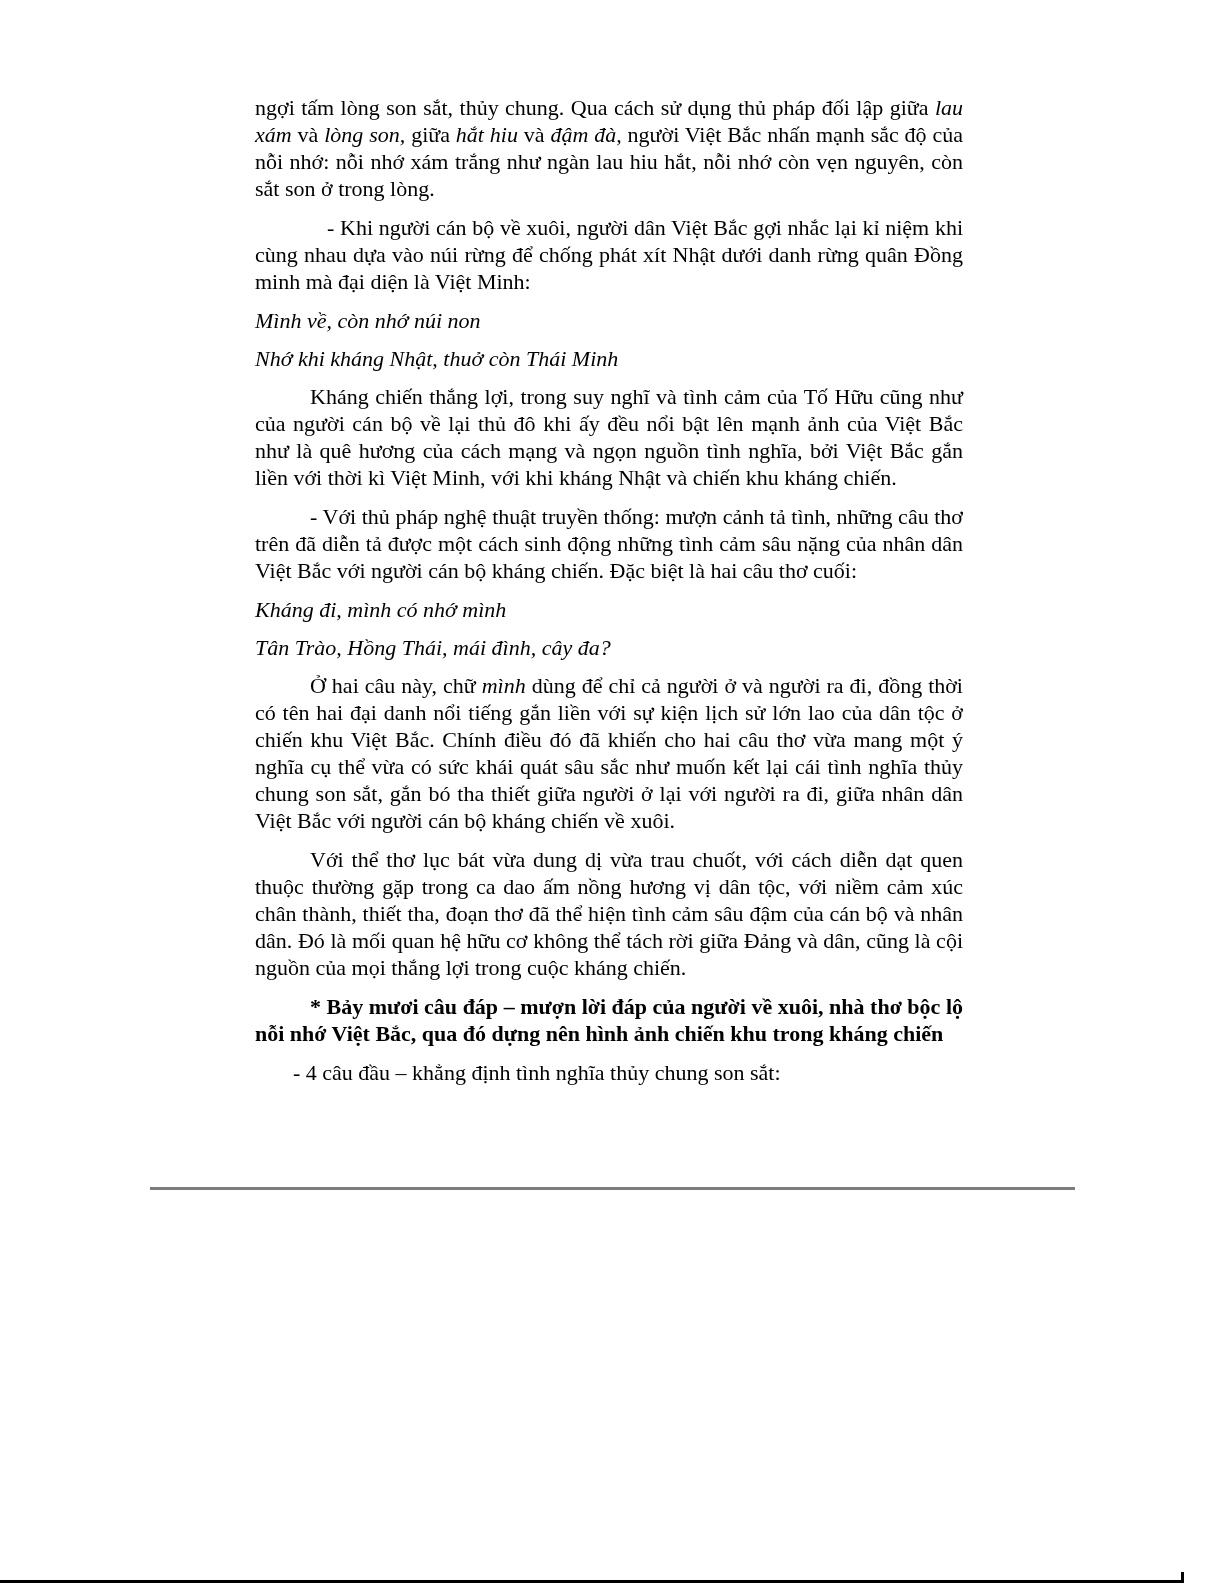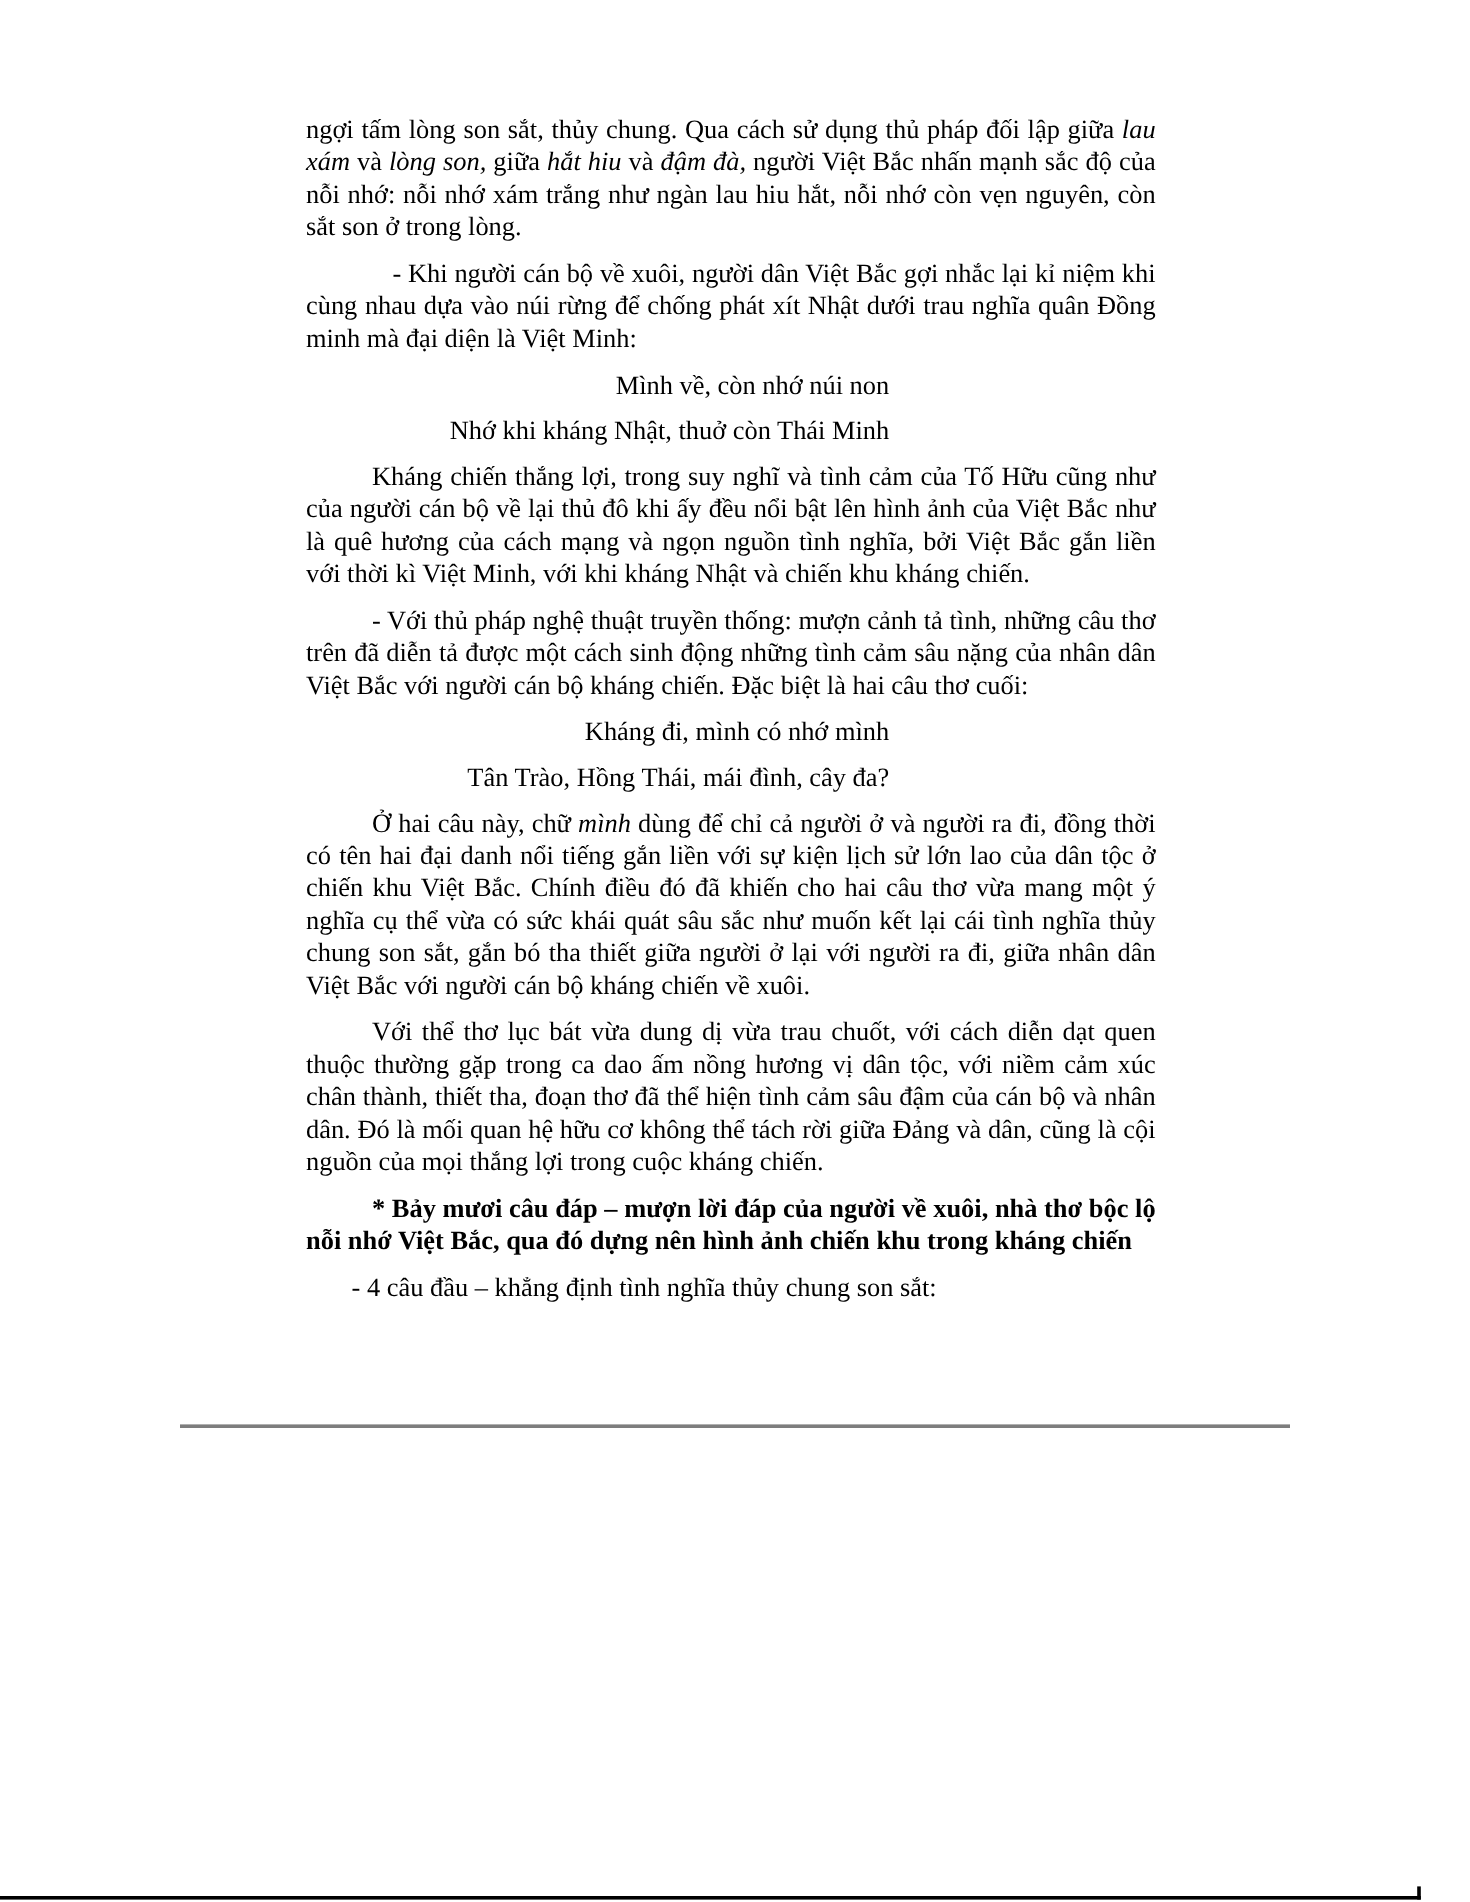--- a/index.html
+++ b/index.html
@@ -29,21 +29,22 @@
     margin: 0 0 12px 0;
   }
   .ind-lg { text-indent: 72px; }
   .ind-md { text-indent: 55px; }
   .ind-sm { text-indent: 38px; }
   .it { font-style: italic; }
   .bold { font-weight: bold; }
   .verse {
     width: 486px;
     margin: 0 0 11px 0;
-    text-align: right;
+    text-align: left;
+    font-style: italic;
   }
   .hrule {
     position: absolute;
     left: 150px;
     top: 1187px;
     width: 925px;
     height: 3px;
     background: #7d7d7d;
   }
   .bottom-bar {
@@ -64,27 +65,27 @@
   }
 </style>
 </head>
 <body>
 
 <div class="page">
   <div class="content">
 
     <p class="para"><span>ngợi tấm lòng son sắt, thủy chung. Qua cách sử dụng thủ pháp đối lập giữa </span><span class="it">lau xám</span><span> và </span><span class="it">lòng son,</span><span> giữa </span><span class="it">hắt hiu</span><span> và </span><span class="it">đậm đà,</span><span> người Việt Bắc nhấn mạnh sắc độ của nỗi nhớ: nỗi nhớ xám trắng như ngàn lau hiu hắt, nỗi nhớ còn vẹn nguyên, còn sắt son ở trong lòng.</span></p>
 
-    <p class="para ind-lg"><span>- Khi người cán bộ về xuôi, người dân Việt Bắc gợi nhắc lại kỉ niệm khi cùng nhau dựa vào núi rừng để chống phát xít Nhật dưới trau nghĩa quân Đồng minh mà đại diện là Việt Minh:</span></p>
+    <p class="para ind-lg"><span>- Khi người cán bộ về xuôi, người dân Việt Bắc gợi nhắc lại kỉ niệm khi cùng nhau dựa vào núi rừng để chống phát xít Nhật dưới danh rừng quân Đồng minh mà đại diện là Việt Minh:</span></p>
 
     <div class="verse"><span>Mình về, còn nhớ núi non</span></div>
 
     <div class="verse"><span>Nhớ khi kháng Nhật, thuở còn Thái Minh</span></div>
 
-    <p class="para ind-md"><span>Kháng chiến thắng lợi, trong suy nghĩ và tình cảm của Tố Hữu cũng như của người cán bộ về lại thủ đô khi ấy đều nổi bật lên hình ảnh của Việt Bắc như là quê hương của cách mạng và ngọn nguồn tình nghĩa, bởi Việt Bắc gắn liền với thời kì Việt Minh, với khi kháng Nhật và chiến khu kháng chiến.</span></p>
+    <p class="para ind-md"><span>Kháng chiến thắng lợi, trong suy nghĩ và tình cảm của Tố Hữu cũng như của người cán bộ về lại thủ đô khi ấy đều nổi bật lên mạnh ảnh của Việt Bắc như là quê hương của cách mạng và ngọn nguồn tình nghĩa, bởi Việt Bắc gắn liền với thời kì Việt Minh, với khi kháng Nhật và chiến khu kháng chiến.</span></p>
 
     <p class="para ind-md"><span>- Với thủ pháp nghệ thuật truyền thống: mượn cảnh tả tình, những câu thơ trên đã diễn tả được một cách sinh động những tình cảm sâu nặng của nhân dân Việt Bắc với người cán bộ kháng chiến. Đặc biệt là hai câu thơ cuối:</span></p>
 
     <div class="verse"><span>Kháng đi, mình có nhớ mình</span></div>
 
     <div class="verse"><span>Tân Trào, Hồng Thái, mái đình, cây đa?</span></div>
 
     <p class="para ind-md"><span>Ở hai câu này, chữ </span><span class="it">mình</span><span> dùng để chỉ cả người ở và người ra đi, đồng thời có tên hai đại danh nổi tiếng gắn liền với sự kiện lịch sử lớn lao của dân tộc ở chiến khu Việt Bắc. Chính điều đó đã khiến cho hai câu thơ vừa mang một ý nghĩa cụ thể vừa có sức khái quát sâu sắc như muốn kết lại cái tình nghĩa thủy chung son sắt, gắn bó tha thiết giữa người ở lại với người ra đi, giữa nhân dân Việt Bắc với người cán bộ kháng chiến về xuôi.</span></p>
 
     <p class="para ind-md"><span>Với thể thơ lục bát vừa dung dị vừa trau chuốt, với cách diễn dạt quen thuộc thường gặp trong ca dao ấm nồng hương vị dân tộc, với niềm cảm xúc chân thành, thiết tha, đoạn thơ đã thể hiện tình cảm sâu đậm của cán bộ và nhân dân. Đó là mối quan hệ hữu cơ không thể tách rời giữa Đảng và dân, cũng là cội nguồn của mọi thắng lợi trong cuộc kháng chiến.</span></p>

